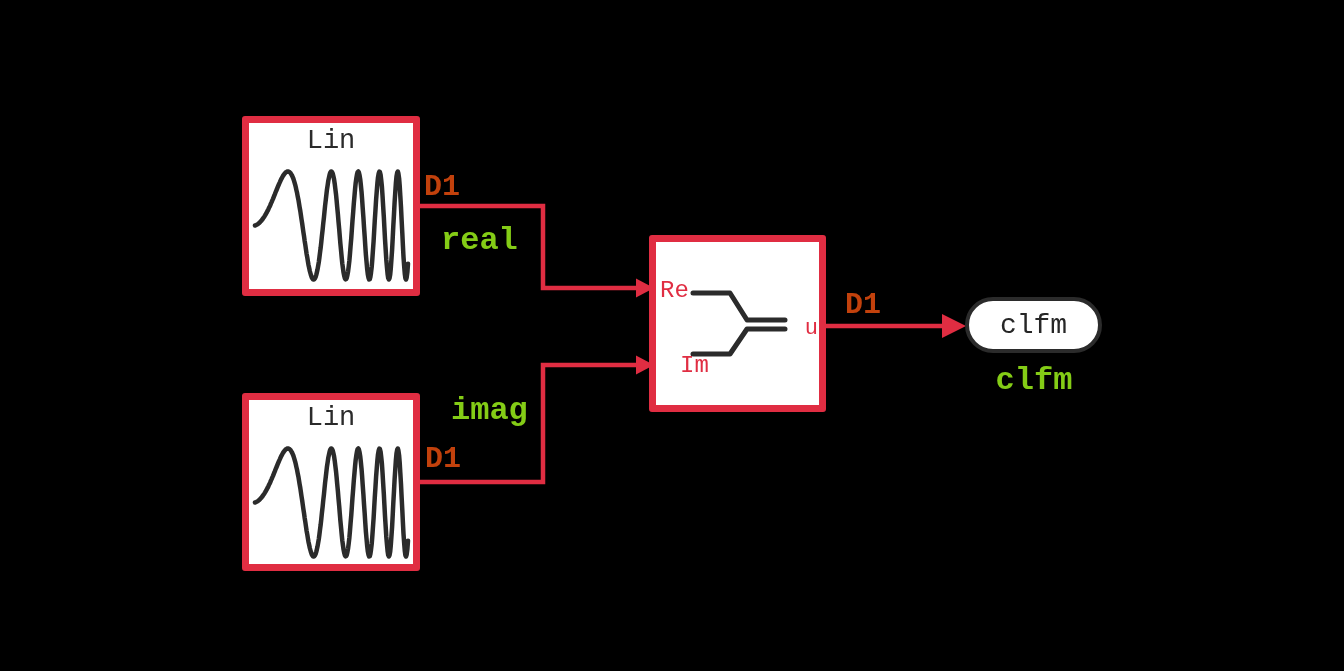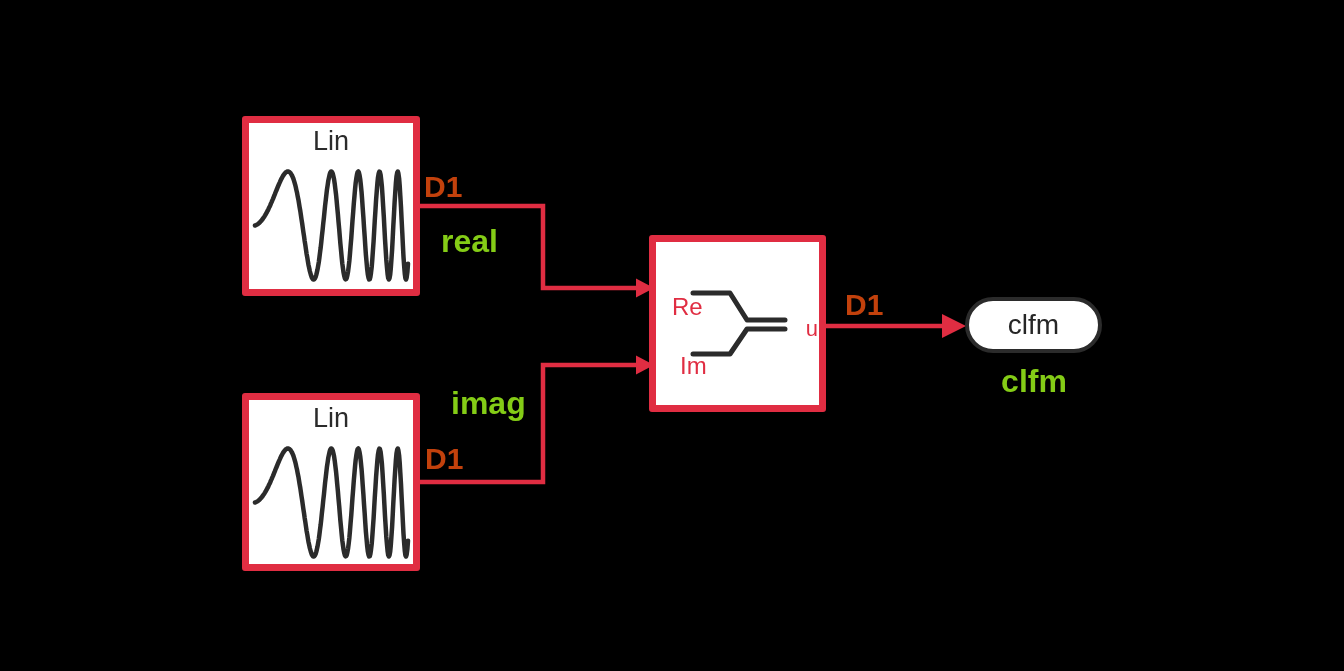--- a/index.html
+++ b/index.html
@@ -1,39 +1,39 @@
 <!DOCTYPE html>
 <html><head>
 <meta charset="utf-8">
 <style>
   html,body{margin:0;padding:0;background:#000;}
   .canvas{
     position:relative;width:1344px;height:671px;background:#000;overflow:hidden;
-    font-family:Liberation Sans, sans-serif;
+    font-family:Liberation Mono, monospace;
   }
   .wires{position:absolute;left:0;top:0;width:1344px;height:671px;}
   .wire{fill:none;stroke:#E02D42;stroke-width:4.5px;}
   .arrowhead{fill:#E02D42;stroke:none;}
 
   .block{
     position:absolute;background:#fff;border:7px solid #E02D42;border-radius:3px;
     box-sizing:border-box;
   }
   .block-title{
     position:absolute;left:0;top:2px;width:100%;text-align:center;
     font-size:27px;line-height:32px;color:#2B2B2B;
   }
   .chirp-svg{position:absolute;left:-1px;top:27px;width:164px;height:140px;}
   .chirp-line{fill:none;stroke:#2B2B2B;stroke-width:4.5px;stroke-linecap:round;stroke-linejoin:round;}
 
   .icon-svg{position:absolute;left:0;top:0;width:163px;height:163px;}
   .cplx-path{fill:none;stroke:#2B2B2B;stroke-width:5px;stroke-linecap:round;stroke-linejoin:round;}
 
   .port-label{position:absolute;color:#E02D42;font-size:24px;line-height:24px;}
-  .port-re{left:16px;top:37px;margin-top:16px;}
+  .port-re{left:4px;top:37px;}
   .port-im{left:0;top:112px;margin-left:24px;}
   .port-u{right:1px;top:76px;font-size:22px;line-height:22px;}
 
   .annot-d1{
     position:absolute;color:#c2410c;font-weight:bold;font-size:30px;line-height:36px;
   }
   .name-label{
     position:absolute;color:#84cc16;font-weight:bold;font-size:32px;line-height:38px;
   }
   .outport{
@@ -68,21 +68,21 @@
   </div>
   <div class="annot-d1" style="left:424px;top:169px;">D1</div>
   <div class="name-label" style="left:441px;top:222px;">real</div>
 
   <div class="block" style="left:242px;top:393px;width:178px;height:178px;">
     <div class="block-title">Lin</div>
     <svg class="chirp-svg" viewBox="0 0 164 140">
       <polyline class="chirp-line" points="7.0,75.5 7.6,75.3 8.3,75.0 8.9,74.6 9.6,74.2 10.2,73.8 10.8,73.3 11.5,72.7 12.1,72.1 12.7,71.4 13.4,70.7 14.0,69.9 14.7,69.0 15.3,68.1 15.9,67.2 16.6,66.2 17.2,65.2 17.8,64.1 18.5,62.9 19.1,61.7 19.8,60.5 20.4,59.2 21.0,57.8 21.7,56.5 22.3,55.1 22.9,53.6 23.6,52.1 24.2,50.6 24.9,49.1 25.5,47.6 26.1,46.0 26.8,44.4 27.4,42.8 28.0,41.2 28.7,39.7 29.3,38.1 29.9,36.6 30.6,35.0 31.2,33.6 31.9,32.1 32.5,30.7 33.1,29.4 33.8,28.1 34.4,27.0 35.0,25.9 35.7,24.9 36.3,24.0 37.0,23.2 37.6,22.6 38.2,22.1 38.9,21.7 39.5,21.5 40.1,21.5 40.8,21.7 41.4,22.0 42.1,22.6 42.7,23.3 43.3,24.3 44.0,25.5 44.6,26.9 45.3,28.5 45.9,30.4 46.5,32.4 47.2,34.8 47.8,37.3 48.4,40.1 49.1,43.1 49.7,46.3 50.4,49.7 51.0,53.3 51.6,57.1 52.3,61.0 52.9,65.1 53.5,69.3 54.2,73.6 54.8,78.0 55.4,82.3 56.1,86.7 56.7,91.1 57.4,95.5 58.0,99.7 58.6,103.8 59.3,107.7 59.9,111.4 60.5,114.9 61.2,118.1 61.8,121.0 62.5,123.5 63.1,125.6 63.7,127.3 64.4,128.5 65.0,129.3 65.7,129.5 66.3,129.2 66.9,128.4 67.6,127.0 68.2,125.1 68.8,122.6 69.5,119.6 70.1,116.1 70.8,112.1 71.4,107.6 72.0,102.7 72.7,97.4 73.3,91.9 73.9,86.0 74.6,80.0 75.2,73.9 75.9,67.7 76.5,61.6 77.1,55.6 77.8,49.8 78.4,44.4 79.0,39.3 79.7,34.8 80.3,30.7 81.0,27.4 81.6,24.7 82.2,22.8 82.9,21.7 83.5,21.5 84.1,22.2 84.8,23.7 85.4,26.2 86.1,29.5 86.7,33.6 87.3,38.5 88.0,44.1 88.6,50.3 89.2,57.0 89.9,64.2 90.5,71.6 91.2,79.1 91.8,86.6 92.4,93.9 93.1,101.0 93.7,107.5 94.3,113.5 95.0,118.6 95.6,122.9 96.3,126.2 96.9,128.4 97.5,129.4 98.2,129.2 98.8,127.8 99.4,125.2 100.1,121.3 100.7,116.4 101.4,110.4 102.0,103.5 102.6,95.9 103.3,87.7 103.9,79.2 104.5,70.5 105.2,61.9 105.8,53.6 106.5,45.8 107.1,38.8 107.7,32.7 108.4,27.8 109.0,24.3 109.6,22.1 110.3,21.5 110.9,22.5 111.5,25.0 112.2,29.1 112.8,34.6 113.5,41.4 114.1,49.2 114.7,58.0 115.4,67.4 116.0,77.0 116.7,86.7 117.3,96.1 117.9,104.8 118.6,112.6 119.2,119.2 119.8,124.3 120.5,127.7 121.1,129.4 121.8,129.1 122.4,126.9 123.0,122.8 123.7,117.0 124.3,109.6 124.9,100.8 125.6,91.1 126.2,80.7 126.8,70.1 127.5,59.6 128.1,49.7 128.8,40.8 129.4,33.2 130.0,27.3 130.7,23.4 131.3,21.6 131.9,22.1 132.6,24.8 133.2,29.7 133.9,36.6 134.5,45.3 135.1,55.3 135.8,66.3 136.4,77.8 137.0,89.2 137.7,100.0 138.3,109.7 139.0,117.9 139.6,124.1 140.2,128.1 140.9,129.5 141.5,128.3 142.2,124.5 142.8,118.3 143.4,109.9 144.1,99.8 144.7,88.3 145.3,76.2 146.0,64.0 146.6,52.3 147.3,41.8 147.9,33.0 148.5,26.5 149.2,22.6 149.8,21.5 150.4,23.5 151.1,28.3 151.7,35.8 152.3,45.6 153.0,57.1 153.6,69.7 154.3,82.8 154.9,95.4 155.5,106.9 156.2,116.6 156.8,123.9 157.4,128.3 158.1,129.5 158.7,127.3 159.4,122.0 160.0,113.7"></polyline>
     </svg>
   </div>
-  <div class="name-label" style="left:451px;top:384px;text-align:center;">imag</div>
+  <div class="name-label" style="left:451px;top:392px;text-align:center;">imag</div>
   <div class="annot-d1" style="left:425px;top:441px;">D1</div>
 
   <div class="block" style="left:649px;top:235px;width:177px;height:177px;">
     <svg class="icon-svg" viewBox="0 0 163 163">
       <path class="cplx-path" d="M 37,51 H 74 L 91,78 H 129"></path>
       <path class="cplx-path" d="M 37,112 H 74 L 91,87 H 129"></path>
     </svg>
     <div class="port-label port-re">Re</div>
     <div class="port-label port-im">Im</div>
     <div class="port-label port-u">u</div>

